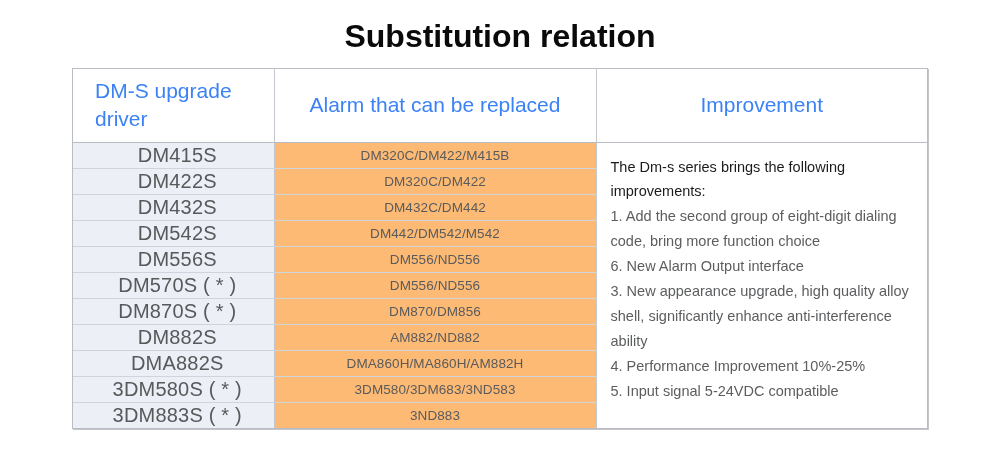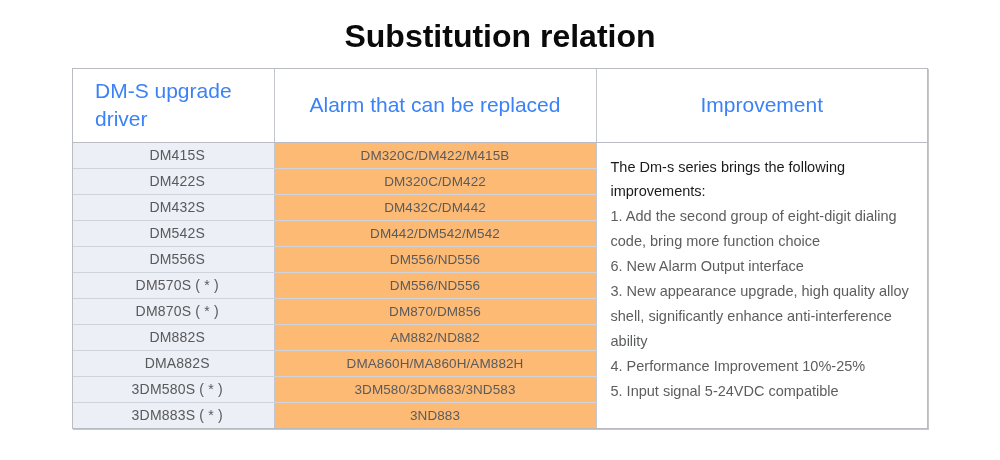--- a/index.html
+++ b/index.html
@@ -72,21 +72,21 @@
   th.head-cell.col3 { text-align: center; border-right: none; }
 
   
   tr.data-row { height: 26px; }
 
   td.cell-model {
     background: #eceff5;
     border-right: 1px solid #c3c6cc;
     border-bottom: 1px solid #cfd3da;
     color: #58595b;
-    font-size: 14px;
+    font-size: 20px;
     text-align: center;
     padding: 0 6px 0 14px;
     letter-spacing: 0.2px;
   }
   tr.data-row:last-child td.cell-model { border-bottom: none; }
 
   td.cell-replaced {
     background: #fdba74;
     border-right: 1px solid #c3c6cc;
     border-bottom: 1px solid #cfd3da;

